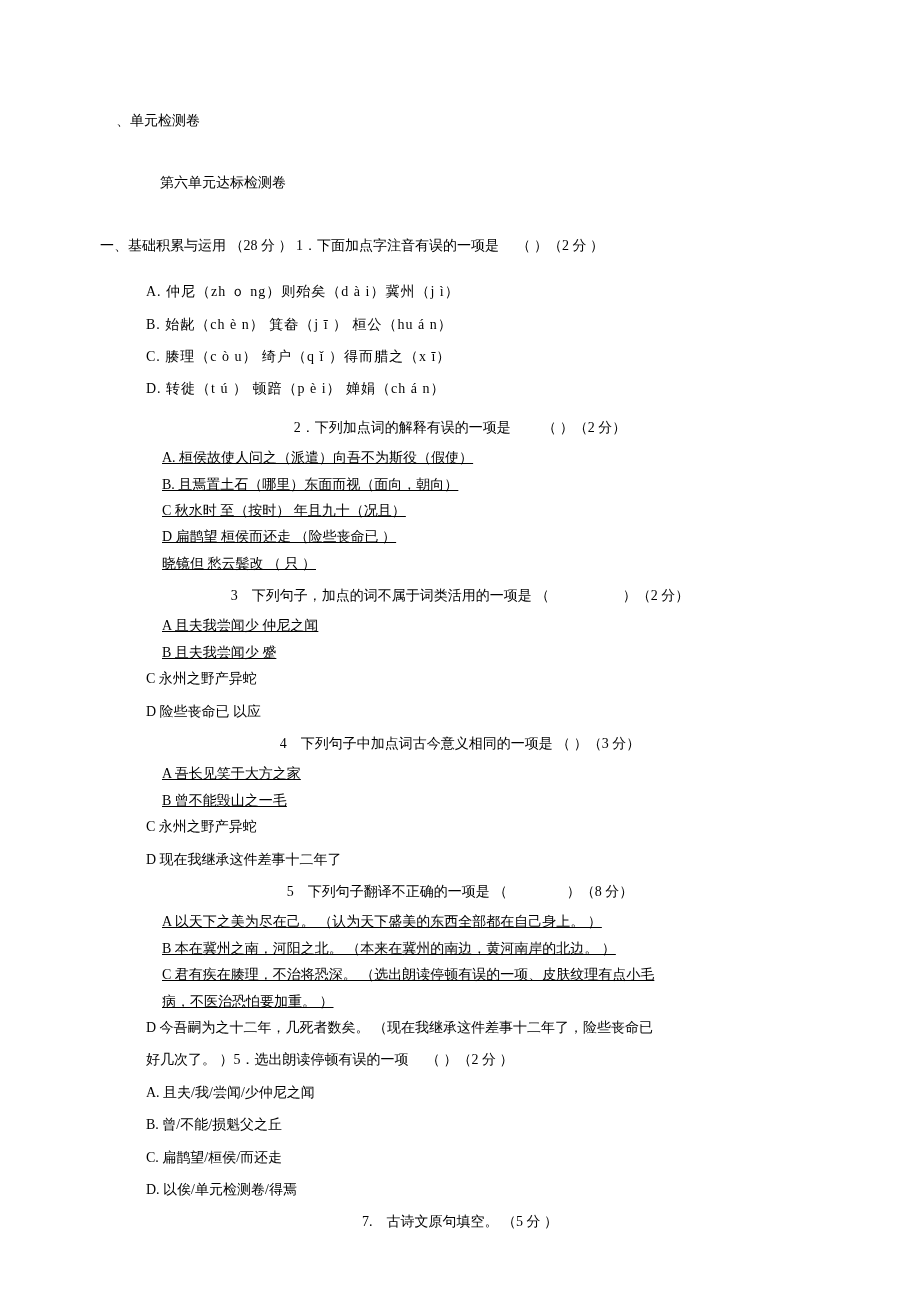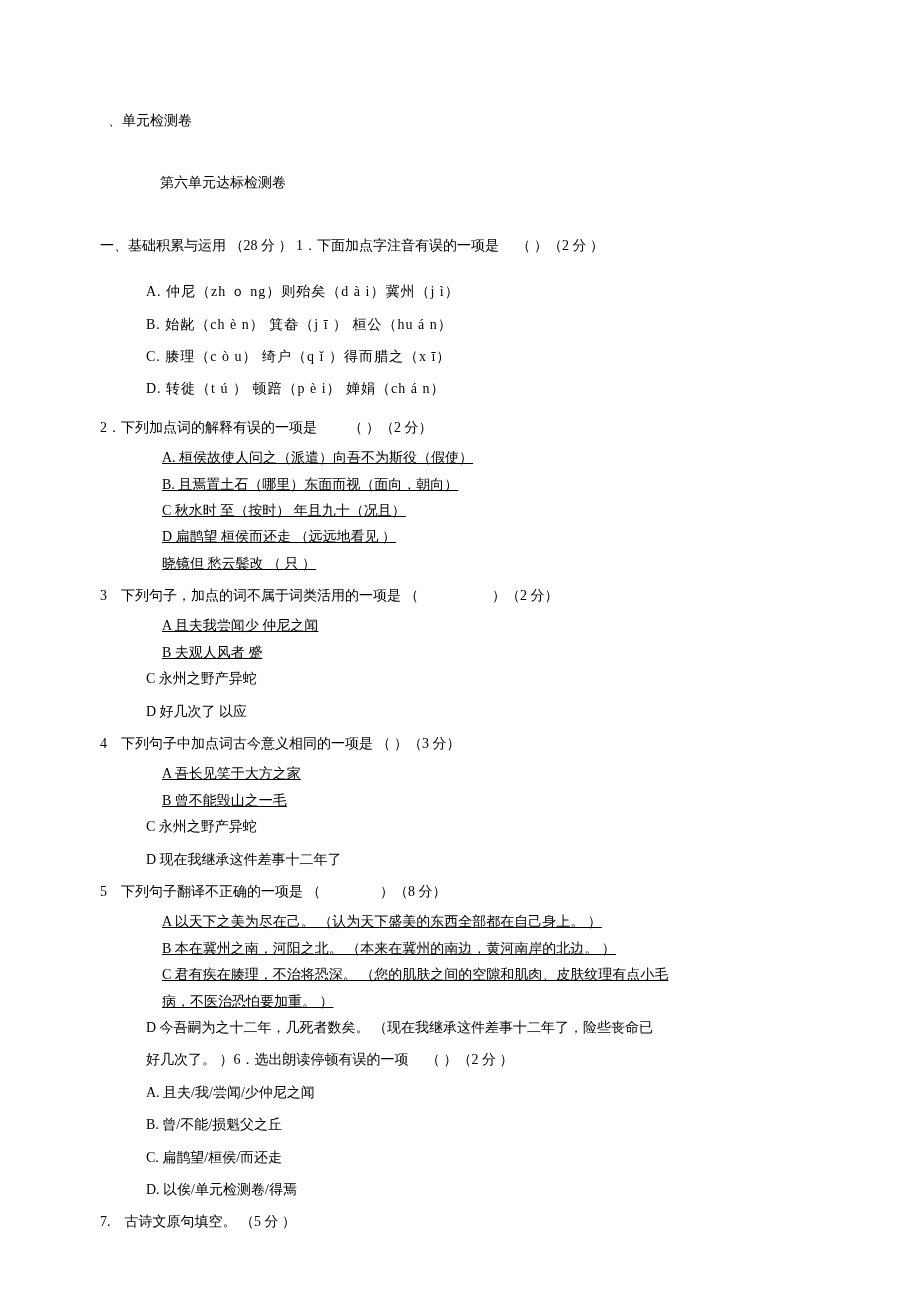--- a/index.html
+++ b/index.html
@@ -10,21 +10,21 @@
     body {
       font-family: "SimSun", "宋体", serif;
       font-size: 14px;
       line-height: 1.6;
       background: #fff;
       color: #000;
       width: 920px;
       padding: 110px 100px 40px 100px;
     }
     .header-line {
-      margin-left: 8px;
+      margin-left: 16px;
       margin-bottom: 40px;
     }
     .title {
       margin-left: 60px;
       margin-bottom: 40px;
       margin-top: 39px;
     }
     .section-header {
       margin-bottom: 24px;
     }
@@ -32,20 +32,21 @@
       margin-left: 46px;
       margin-bottom: 10px;
     }
     .option-tight {
       margin-left: 62px;
       margin-bottom: 4px;
       text-decoration: underline;
     }
     .question {
       margin-bottom: 8px;
+      text-align: center;
     }
     .spacer-sm {
       height: 6px;
     }
     .letter-space {
       letter-spacing: 1px;
     }
   </style>
 </head>
 <body>
@@ -59,43 +60,43 @@
 <div class="option letter-space">B.  始龀（ch è n） 箕畚（j ī ） 桓公（hu á n）</div>
 <div class="option letter-space">C.  腠理（c ò u） 绮户（q ǐ ）得而腊之（x ī）</div>
 <div class="option letter-space">D.  转徙（t ú ） 顿踣（p è i） 婵娟（ch á n）</div>
 
 <div class="spacer-sm"></div>
 
 <div class="question">2．下列加点词的解释有误的一项是 　　（ ）（2 分）</div>
 <div class="option-tight">A.  桓侯故使人问之（派遣）向吾不为斯役（假使）</div>
 <div class="option-tight">B.  且焉置土石（哪里）东面而视（面向，朝向）</div>
 <div class="option-tight">C 秋水时  至（按时） 年且九十（况且）</div>
-<div class="option-tight">D 扁鹊望  桓侯而还走 （远远地看见 ）</div>
+<div class="option-tight">D 扁鹊望  桓侯而还走 （险些丧命已 ）</div>
 <div class="option-tight">晓镜但 愁云鬓改 （ 只 ）</div>
 
 <div class="spacer-sm"></div>
 
 <div class="question">3　下列句子，加点的词不属于词类活用的一项是 （ 　　　　　）（2 分）</div>
 <div class="option-tight">A 且夫我尝闻少  仲尼之闻</div>
-<div class="option-tight">B 夫观人风者  蹙</div>
+<div class="option-tight">B 且夫我尝闻少  蹙</div>
 <div class="option">C 永州之野产异蛇</div>
-<div class="option">D 好几次了  以应</div>
+<div class="option">D 险些丧命已  以应</div>
 
 <div class="question">4　下列句子中加点词古今意义相同的一项是 （ ）（3 分）</div>
 <div class="option-tight">A 吾长见笑于大方之家</div>
 <div class="option-tight">B 曾不能毁山之一毛</div>
 <div class="option">C 永州之野产异蛇</div>
 <div class="option">D 现在我继承这件差事十二年了</div>
 
 <div class="question">5　下列句子翻译不正确的一项是 （ 　　　　）（8 分）</div>
 <div class="option-tight">A 以天下之美为尽在己。 （认为天下盛美的东西全部都在自己身上。 ）</div>
 <div class="option-tight">B 本在冀州之南，河阳之北。 （本来在冀州的南边，黄河南岸的北边。 ）</div>
-<div class="option-tight">C 君有疾在腠理，不治将恐深。 （您的肌肤之间的空隙和肌肉、皮肤纹理有点小毛</div>
+<div class="option-tight">C 君有疾在腠理，不治将恐深。 （选出朗读停顿有误的一项、皮肤纹理有点小毛</div>
 <div class="option-tight">病，不医治恐怕要加重。 ）</div>
 <div class="option">D 今吾嗣为之十二年，几死者数矣。 （现在我继承这件差事十二年了，险些丧命已</div>
-<div class="option">好几次了。 ）6．选出朗读停顿有误的一项 　（ ）（2 分 ）</div>
+<div class="option">好几次了。 ）5．选出朗读停顿有误的一项 　（ ）（2 分 ）</div>
 
 <div class="option">A.  且夫/我/尝闻/少仲尼之闻</div>
 <div class="option">B.  曾/不能/损魁父之丘</div>
 <div class="option">C.  扁鹊望/桓侯/而还走</div>
 <div class="option">D.  以俟/单元检测卷/得焉</div>
 
 <div class="question">7.　古诗文原句填空。 （5 分 ）</div>
 
 </body></html>

